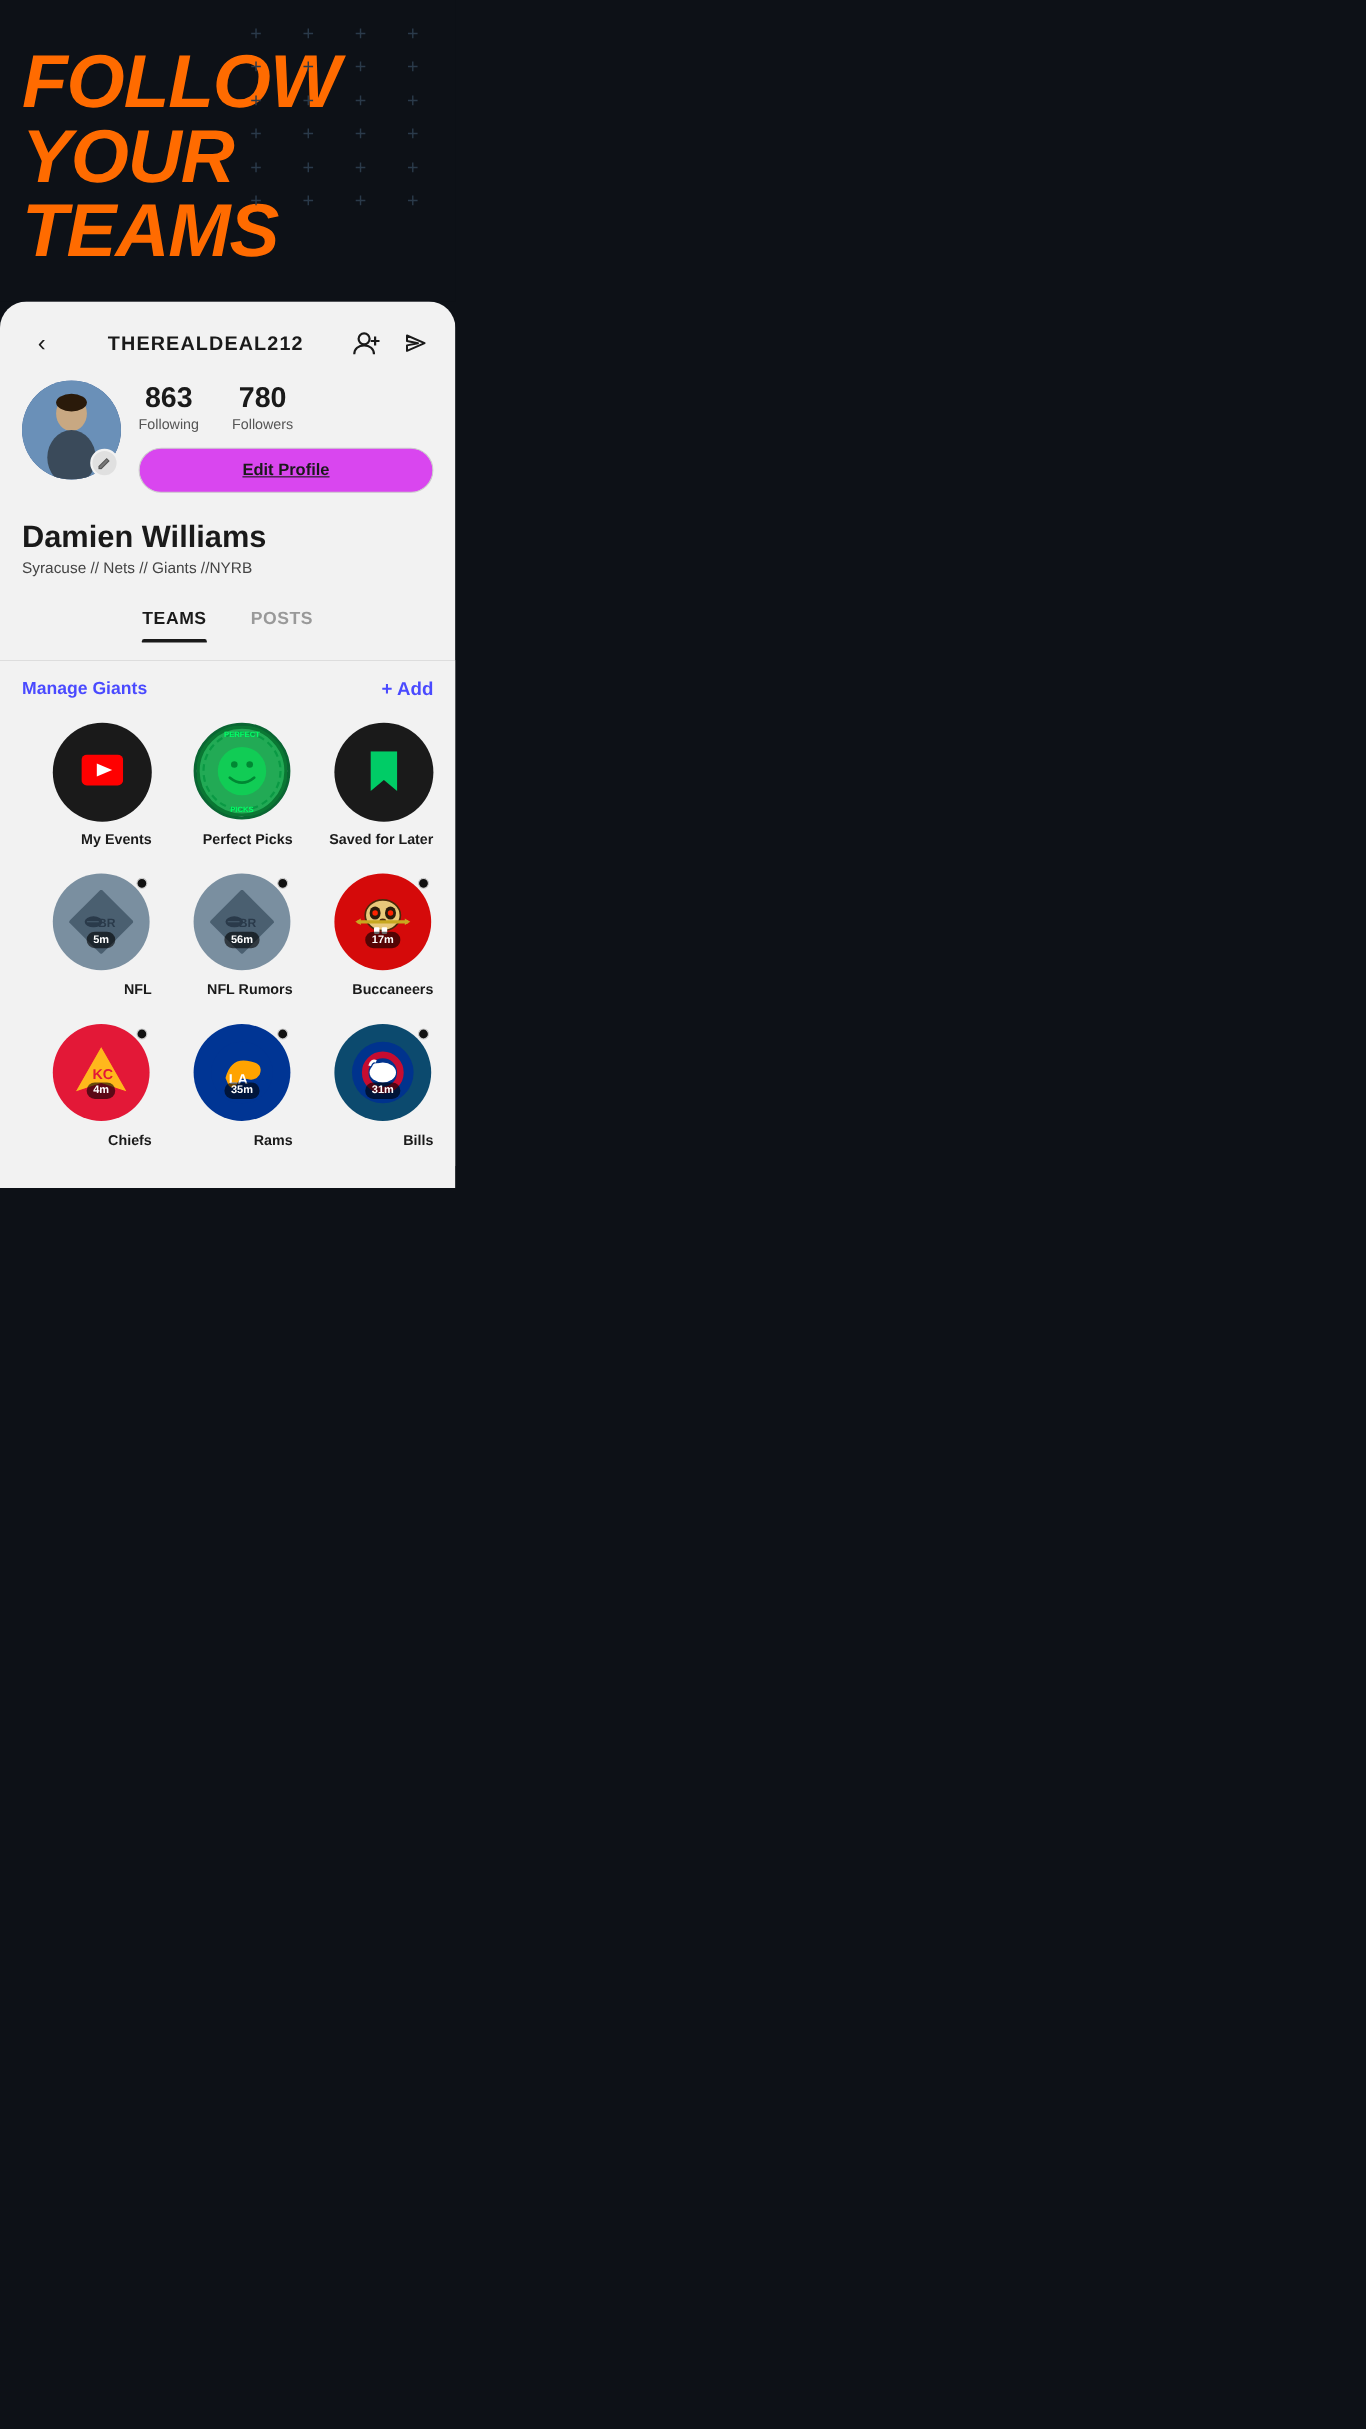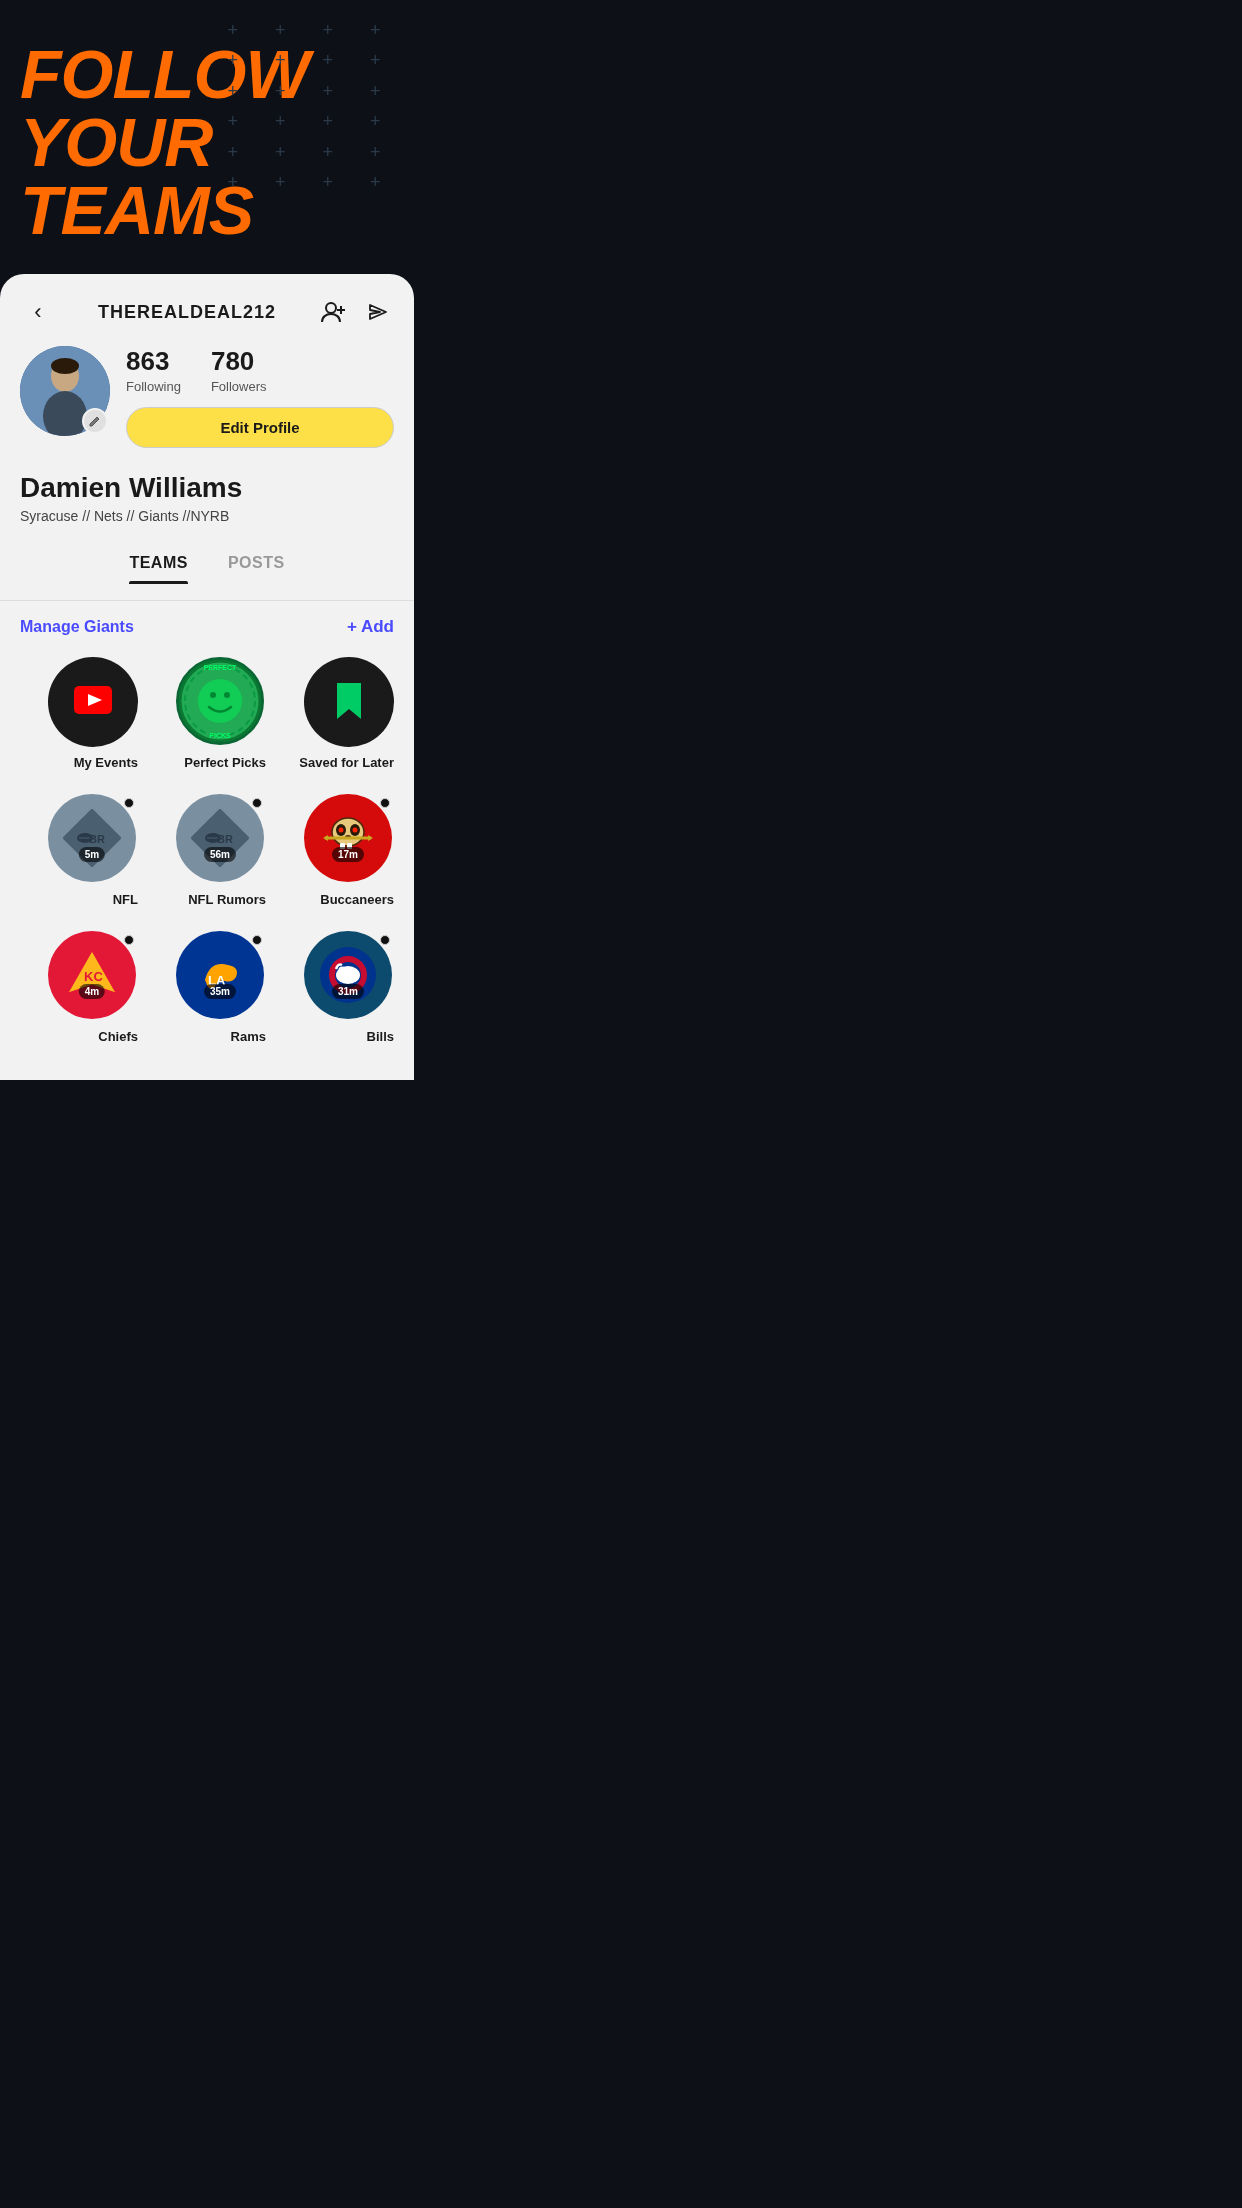--- a/index.html
+++ b/index.html
@@ -145,45 +145,47 @@
       flex-direction: column;
       gap: 12px;
     }
 
     .stats-row {
       display: flex;
       gap: 30px;
     }
 
     .stat-item {
+      text-align: center;
     }
 
     .stat-number {
       font-size: 26px;
       font-weight: 700;
       color: #1a1a1a;
       display: block;
     }
 
     .stat-label {
       font-size: 13px;
       color: #555;
     }
 
     .edit-profile-btn {
-      background: #fde047;
+      background: #d946ef;
       border: 1.5px solid #ccc;
       border-radius: 25px;
       padding: 11px 20px;
       font-size: 15px;
       font-weight: 700;
       color: #1a1a1a;
       cursor: pointer;
       text-align: center;
       width: 100%;
+      text-decoration: underline;
     }
 
     .profile-name {
       padding: 8px 20px 4px 20px;
       font-size: 28px;
       font-weight: 800;
       color: #1a1a1a;
     }
 
     .profile-bio {

